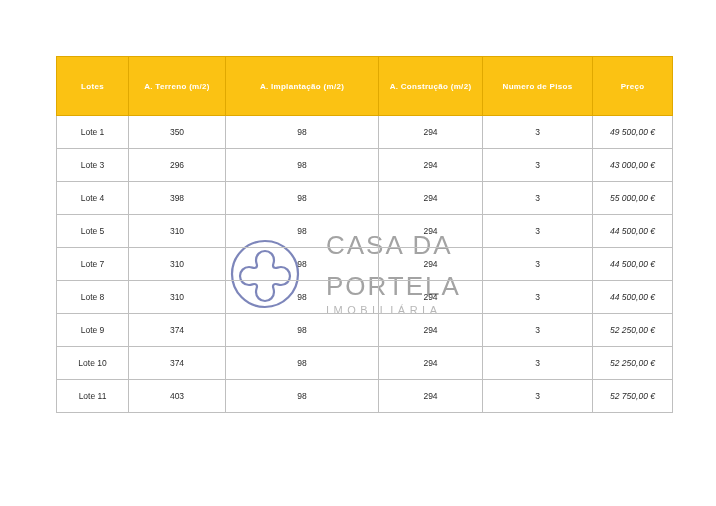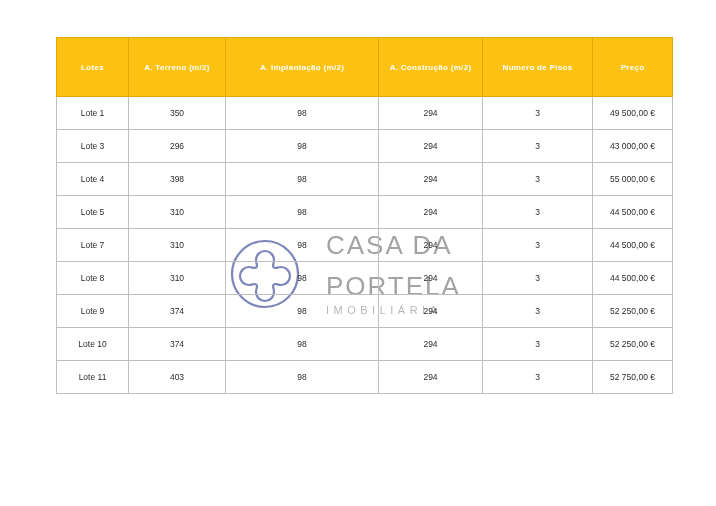--- a/index.html
+++ b/index.html
@@ -59,21 +59,21 @@
     font-size: 11px;
     letter-spacing: 4.5px;
     color: #b0b0b0;
     margin-top: 6px;
   }
 
   
   .table-wrap {
     position: absolute;
     left: 56px;
-    top: 37px;
+    top: 56px;
     width: 616px;
     z-index: 10;
   }
   table.data {
     border-collapse: collapse;
     width: 616px;
     table-layout: fixed;
   }
   table.data th, table.data td {
     border: 1px solid #bfbfbf;
@@ -97,20 +97,21 @@
     font-weight: normal;
   }
   td.lot {
     font-weight: bold;
     font-size: 8.5px;
     margin-top: 32px;
   }
   td.price {
     font-weight: bold;
     font-size: 8.5px;
+    font-style: italic;
   }
   col.c0 { width: 72px; }
   col.c1 { width: 97px; }
   col.c2 { width: 153px; }
   col.c3 { width: 104px; }
   col.c4 { width: 110px; }
   col.c5 { width: 80px; }
 </style>
 </head>
 <body>

